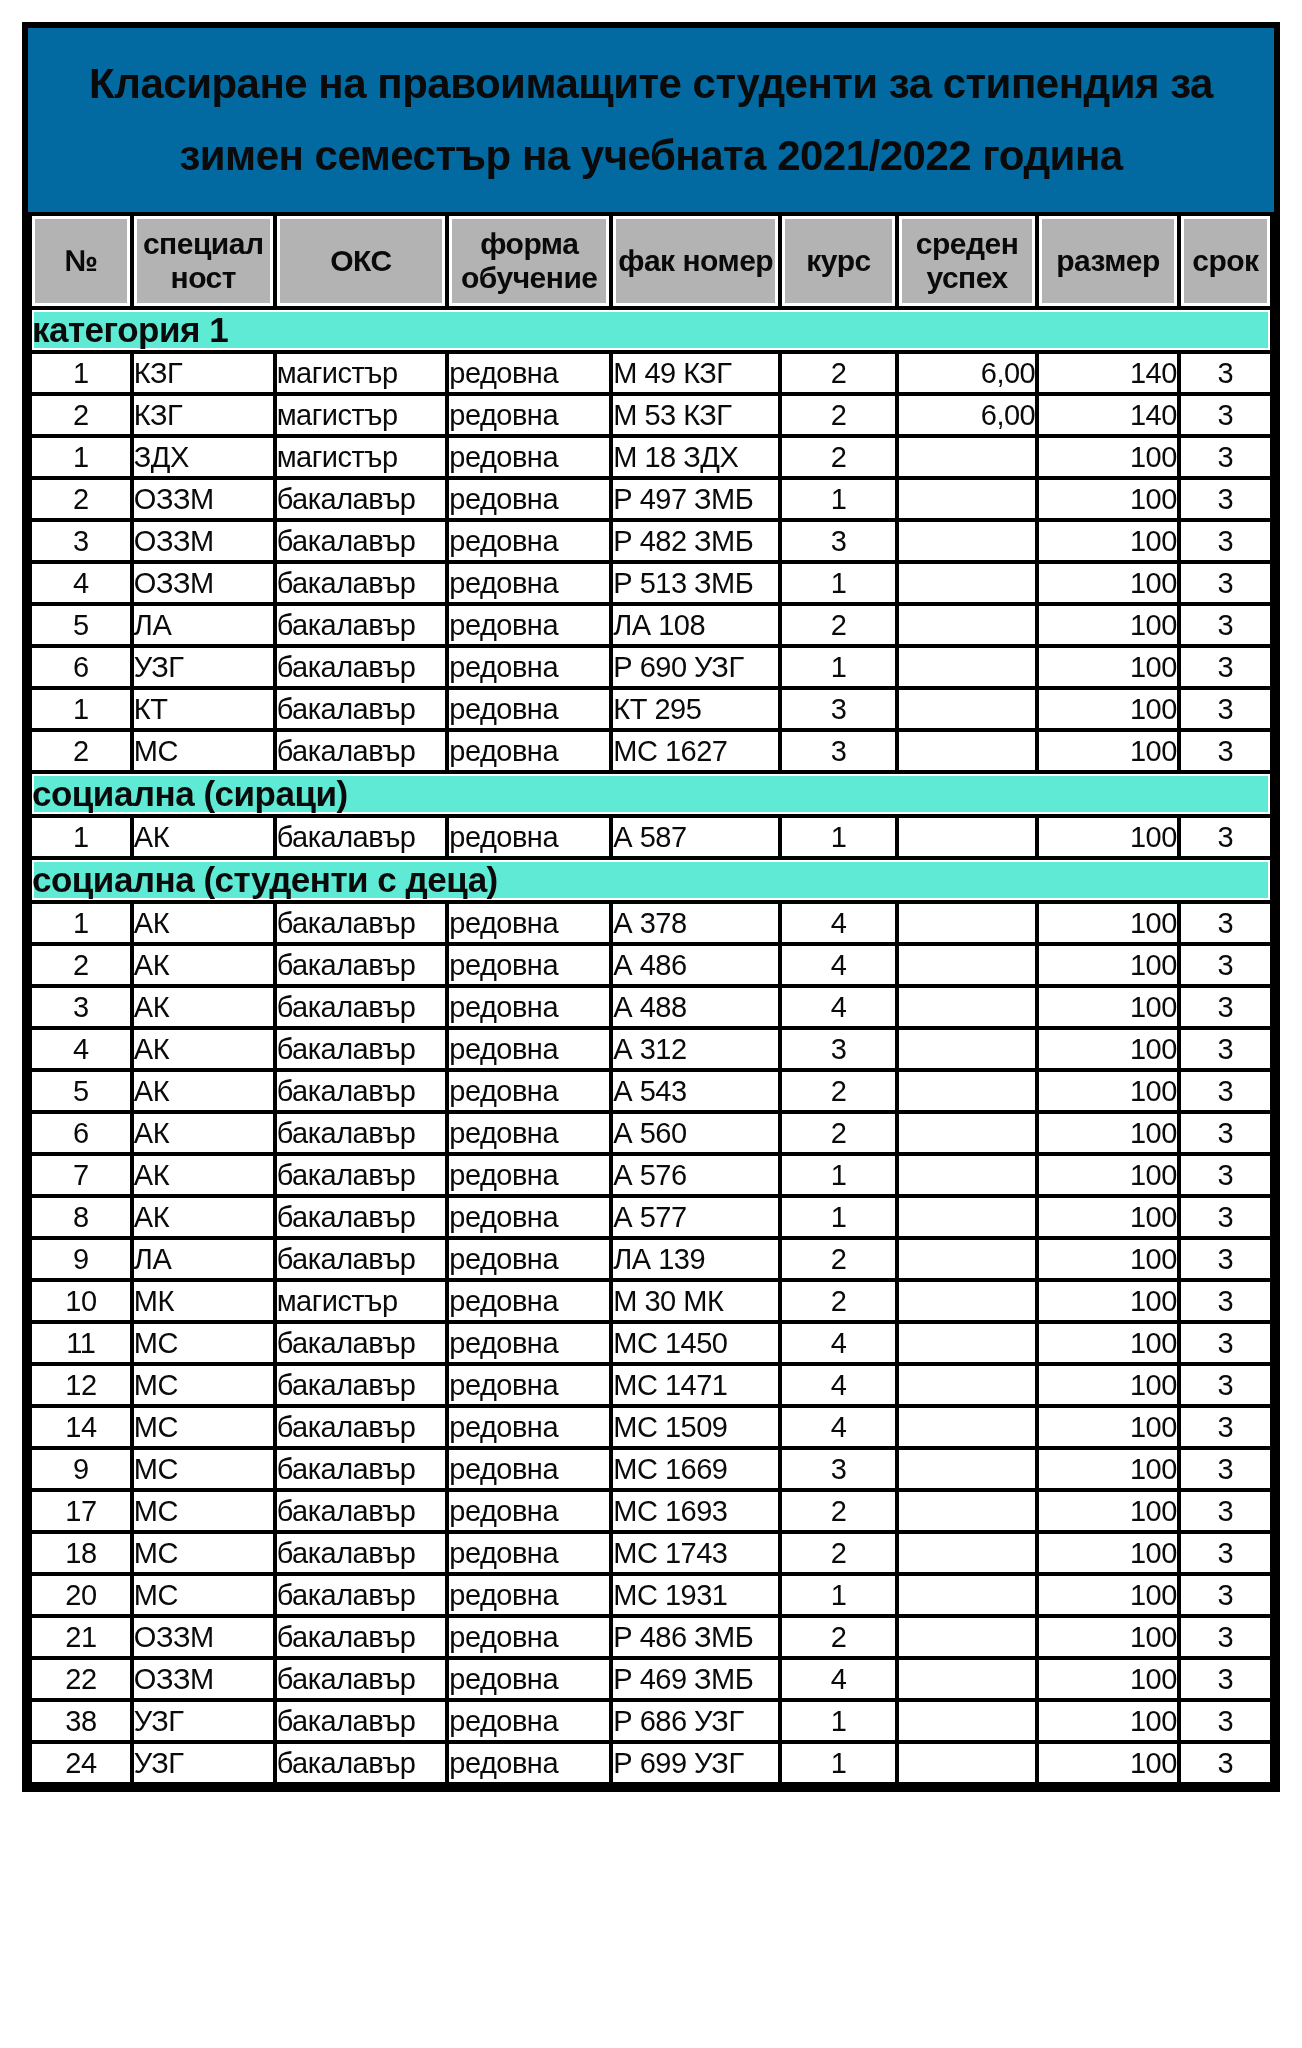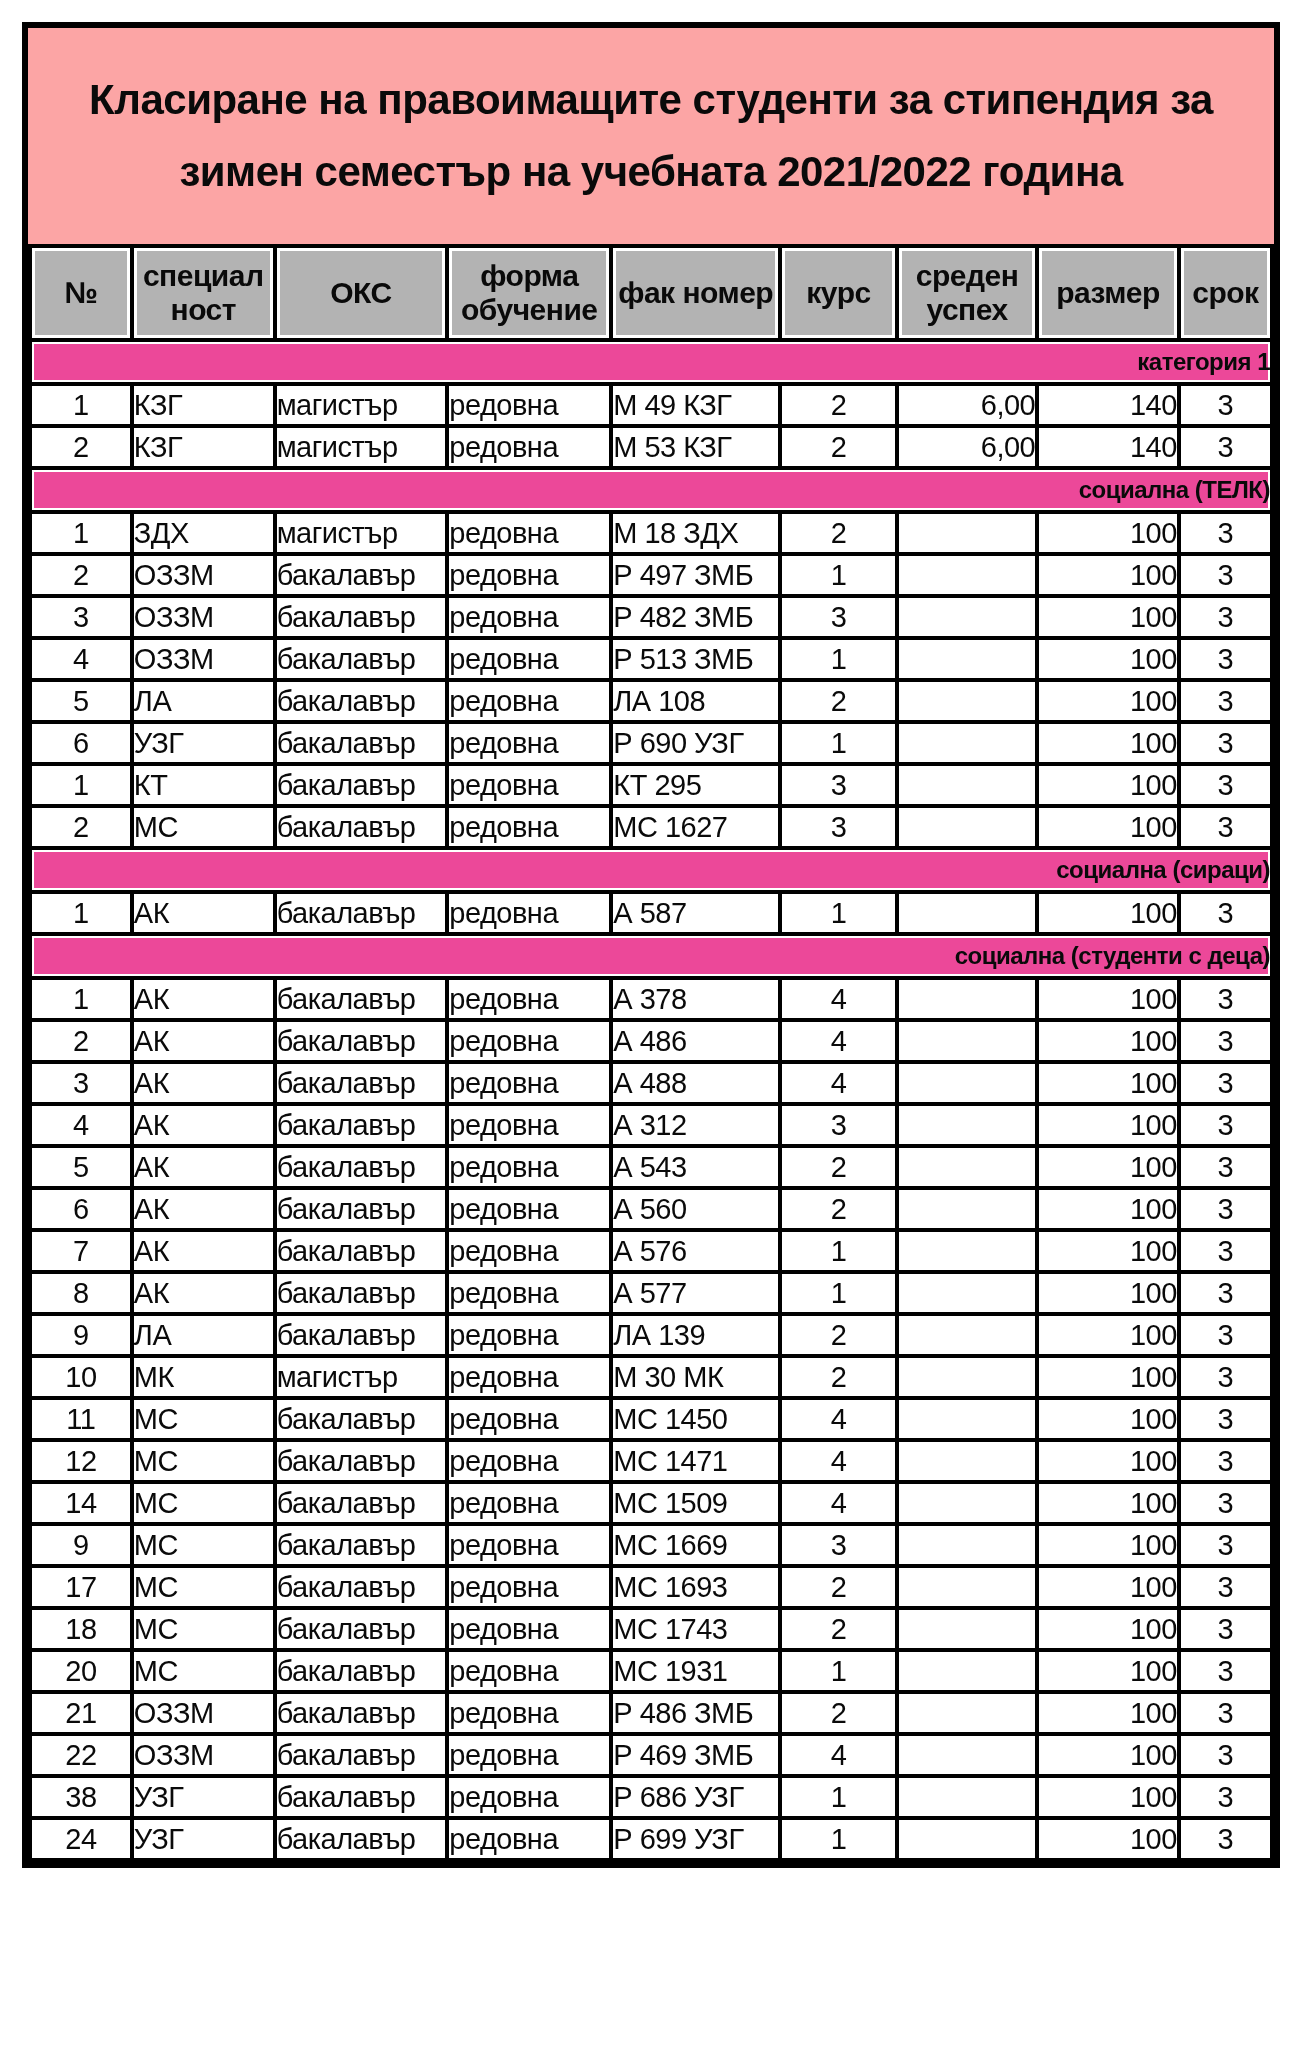--- a/index.html
+++ b/index.html
@@ -19,31 +19,31 @@
   .frame {
     position: absolute;
     left: 22px;
     top: 22px;
     width: 1258px;
     box-sizing: border-box;
     border: 6px solid #000000;
     background: #ffffff;
   }
   .title-block {
-    height: 216px;
+    height: 184px;
     display: flex;
     flex-direction: column;
     justify-content: center;
     align-items: center;
     text-align: center;
     font-weight: bold;
     font-size: 42px;
     line-height: 72px;
     letter-spacing: -0.5px;
-    background: #fca5a5;
+    background: #0369a1;
   }
   table.main {
     width: 100%;
     border-collapse: collapse;
     table-layout: fixed;
   }
   table.main th, table.main td {
     border: 4px solid #000000;
     box-sizing: border-box;
     overflow: hidden;
@@ -56,25 +56,25 @@
     box-shadow: inset 0 0 0 3px #ffffff;
     font-weight: bold;
     font-size: 30px;
     line-height: 1.15;
     text-align: center;
     letter-spacing: -0.5px;
     padding: 2px 6px;
   }
   tr.section-row td {
     height: 44px;
-    background: #ec4899;
+    background: #5eead4;
     box-shadow: inset 0 0 0 2px #ffffff;
     font-weight: bold;
-    font-size: 24px;
-    text-align: right;
+    font-size: 35px;
+    text-align: left;
     letter-spacing: -0.5px;
   }
   tr.data-row td {
     height: 42px;
     background: #ffffff;
     font-size: 29px;
     letter-spacing: -0.5px;
     white-space: nowrap;
   }
   
@@ -137,23 +137,20 @@
             <td class="c0">2</td>
             <td class="c1">КЗГ</td>
             <td class="c2">магистър</td>
             <td class="c3">редовна</td>
             <td class="c4">М 53 КЗГ</td>
             <td class="c5">2</td>
             <td class="c6">6,00</td>
             <td class="c7">140</td>
             <td class="c8">3</td>
           </tr>
-          <tr class="section-row">
-            <td colspan="9">социална (ТЕЛК)</td>
-          </tr>
           <tr class="data-row">
             <td class="c0">1</td>
             <td class="c1">ЗДХ</td>
             <td class="c2">магистър</td>
             <td class="c3">редовна</td>
             <td class="c4">М 18 ЗДХ</td>
             <td class="c5">2</td>
             <td class="c6"></td>
             <td class="c7">100</td>
             <td class="c8">3</td>

